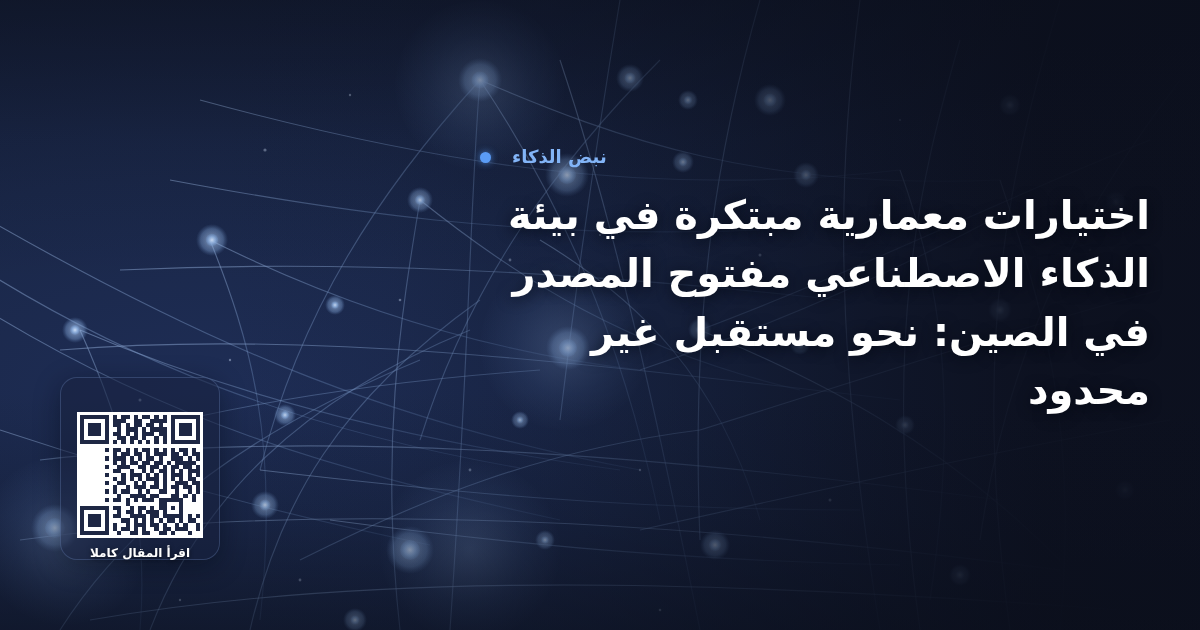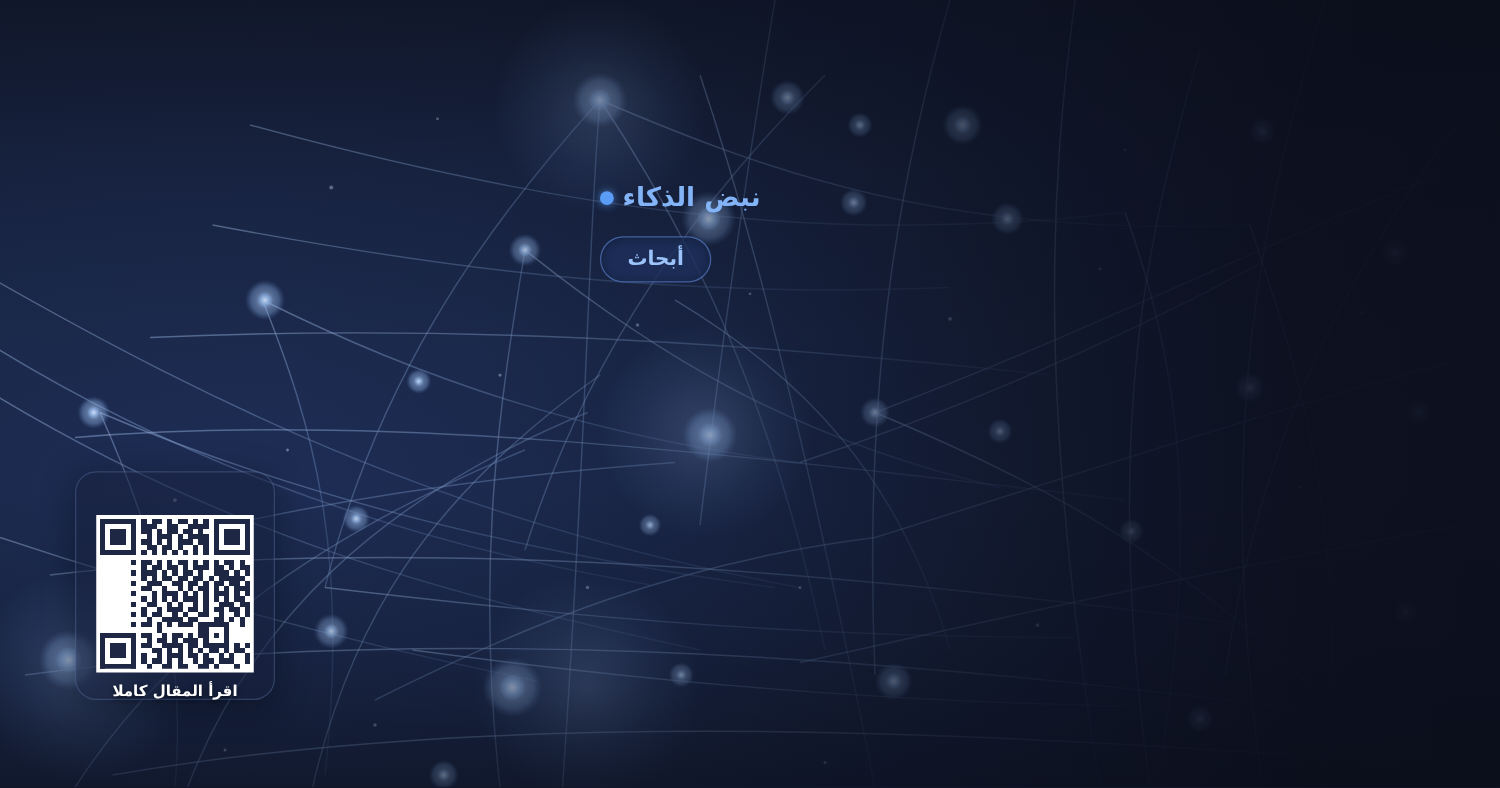--- a/index.html
+++ b/index.html
@@ -90,25 +90,26 @@
   }
   #brand-dot {
     width: 11px;
     height: 11px;
     border-radius: 50%;
     background: #5b9cf6;
     box-shadow: 0 0 7px rgba(91,156,246,0.75);
     flex: none;
   }
   #brand-name {
-    font-size: 21px;
+    font-size: 18px;
     font-weight: bold;
     color: #82b4f7;
     letter-spacing: 0.2px;
     line-height: 1;
+    margin-left: 14px;
   }
 
   #badge {
     display: inline-block;
     padding: 9px 21px 10px;
     border-radius: 999px;
     background: rgba(30,48,92,0.78);
     border: 1px solid rgba(96,136,214,0.58);
     color: #9cc4fa;
     font-size: 16px;
@@ -326,22 +327,22 @@
   <div id="shade-bottom"></div>
   <div id="shade-top"></div>
 
   <div id="content">
 
     <div id="brand-row">
       <span id="brand-dot"></span>
       <span id="brand-name">نبض الذكاء</span>
     </div>
 
-    <div id="badge">أبحاث</div>
-
+
+    <h1 id="headline">اختيارات معمارية مبتكرة في بيئة الذكاء الاصطناعي مفتوح المصدر في الصين: نحو مستقبل غير محدود</h1>
   </div>
 
   <div id="qr-card">
     <div id="qr-code">
       <svg viewBox="0 0 29 29" shape-rendering="crispEdges" aria-hidden="true">
         <rect width="29" height="29" fill="#ffffff"></rect>
         <g fill="#1e2744">
 
           <rect x="0" y="0" width="7" height="1"></rect>
             <rect x="0" y="6" width="7" height="1"></rect>

